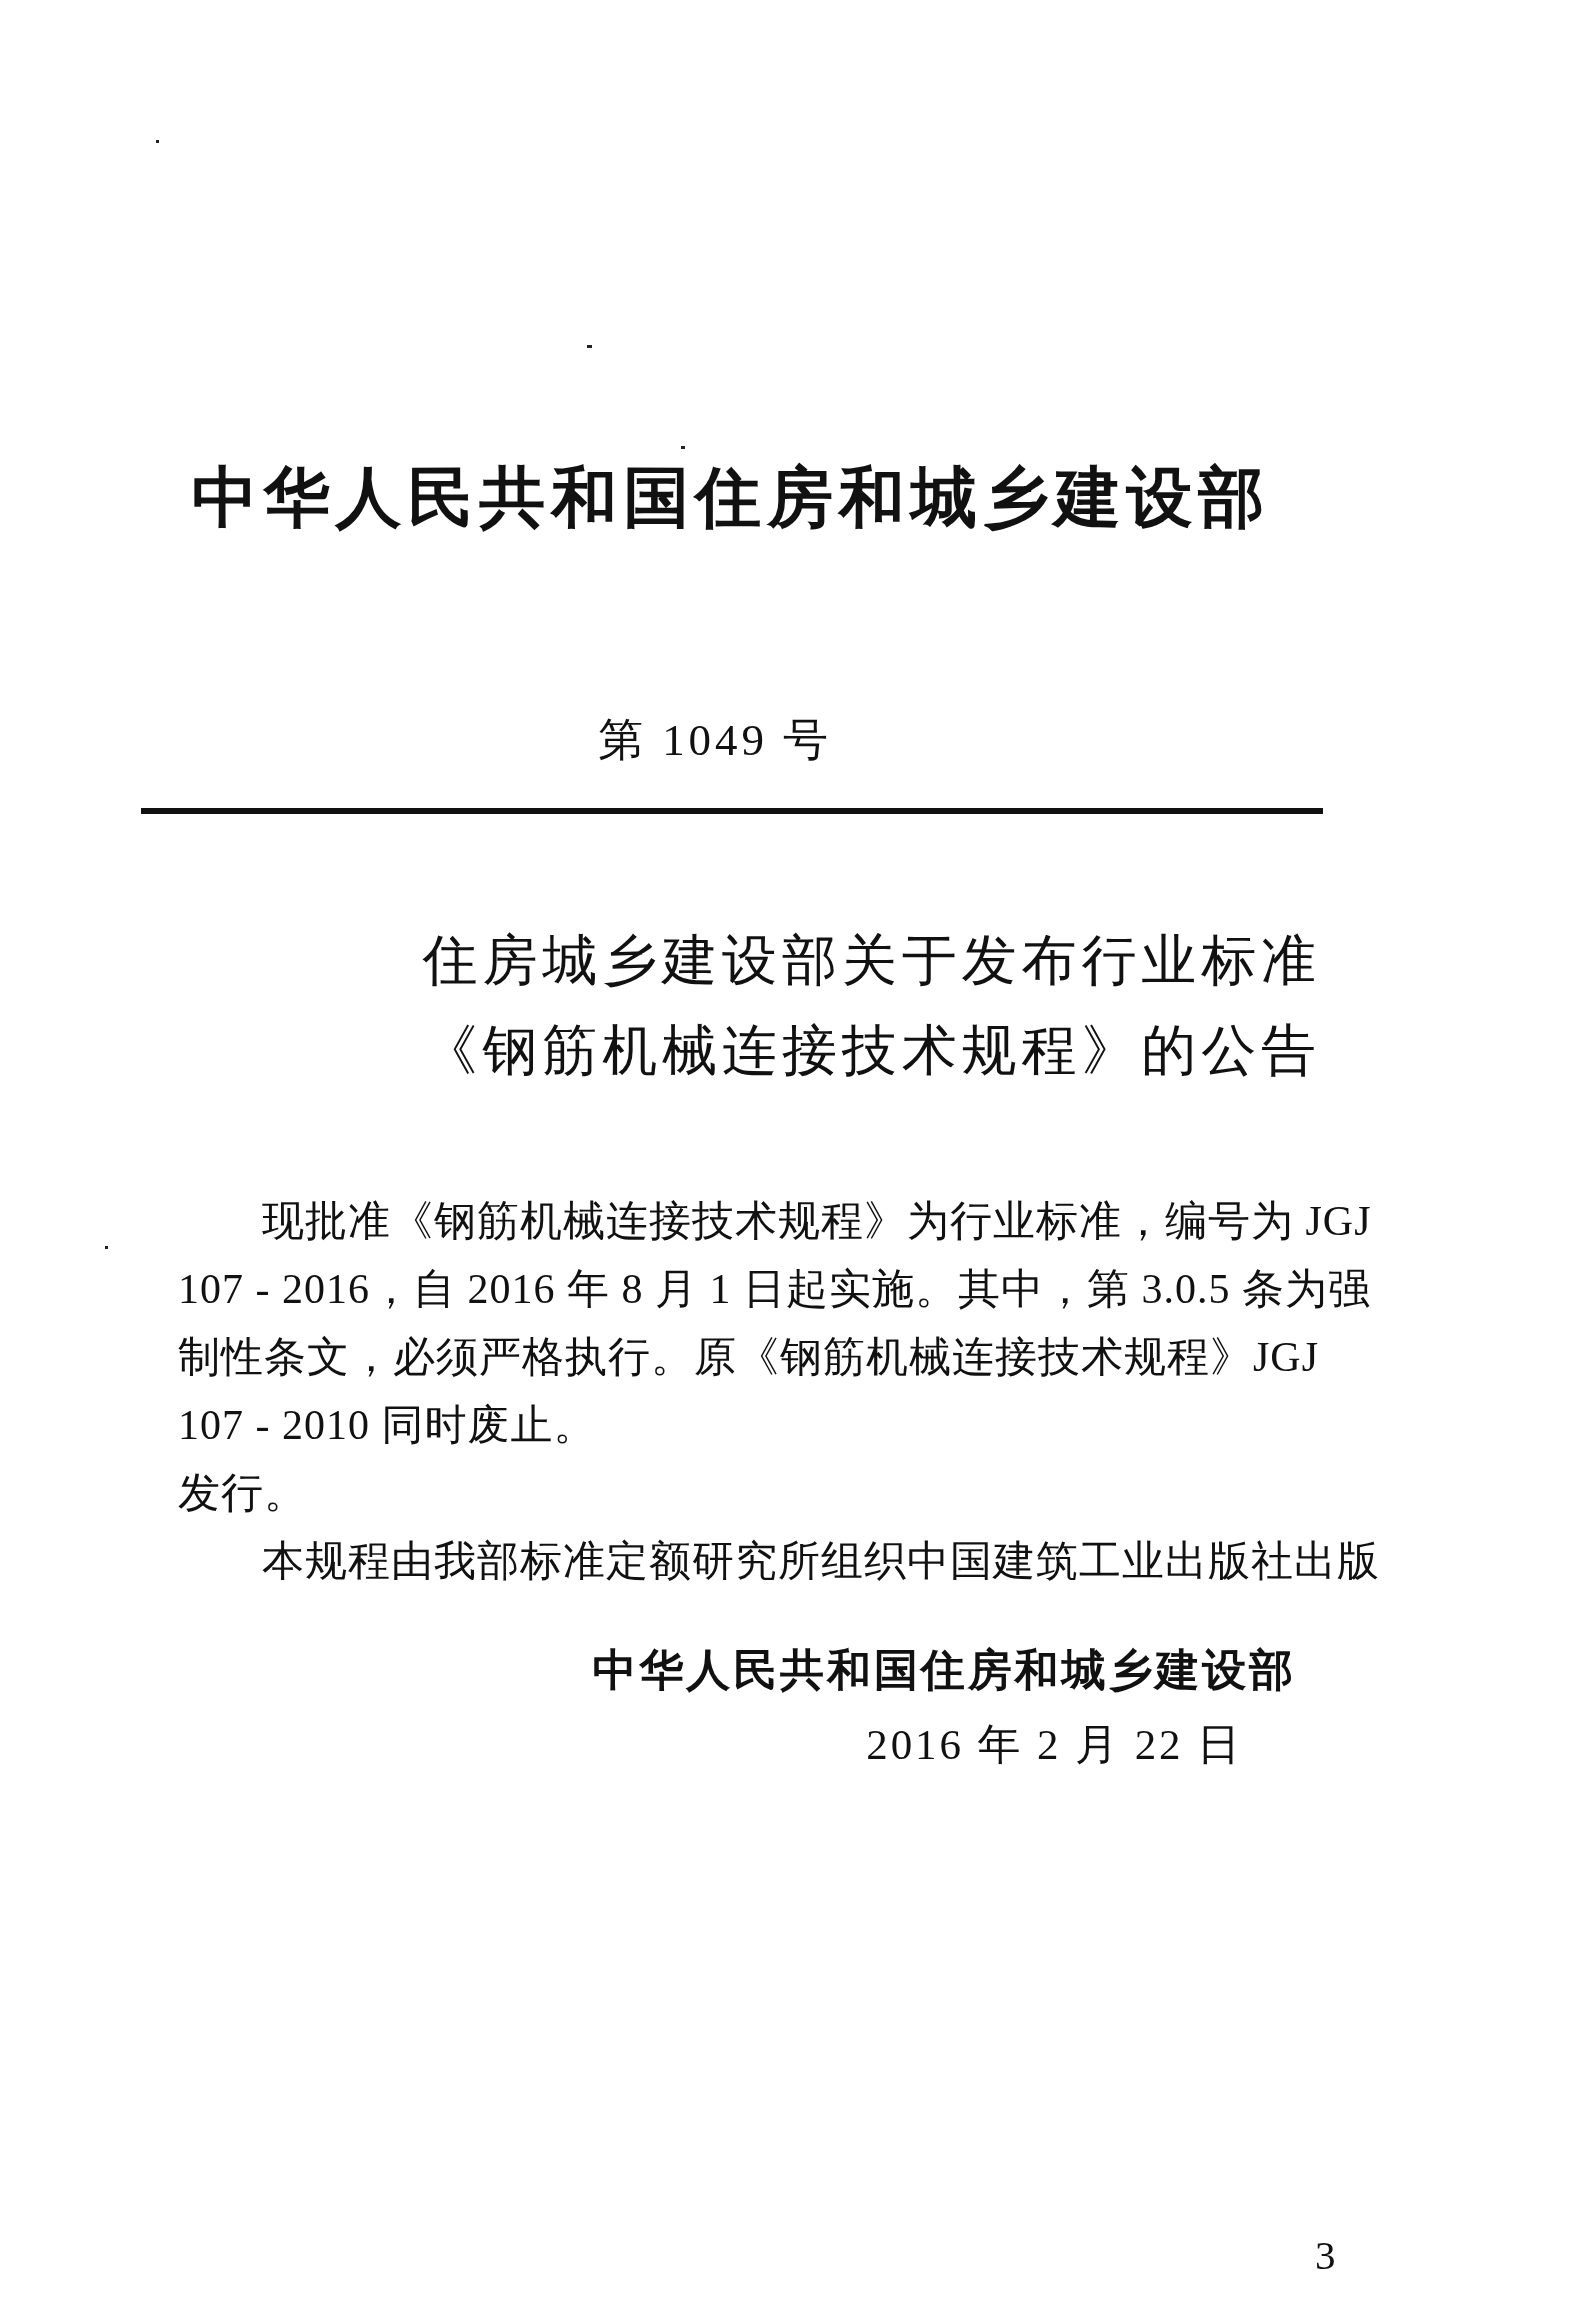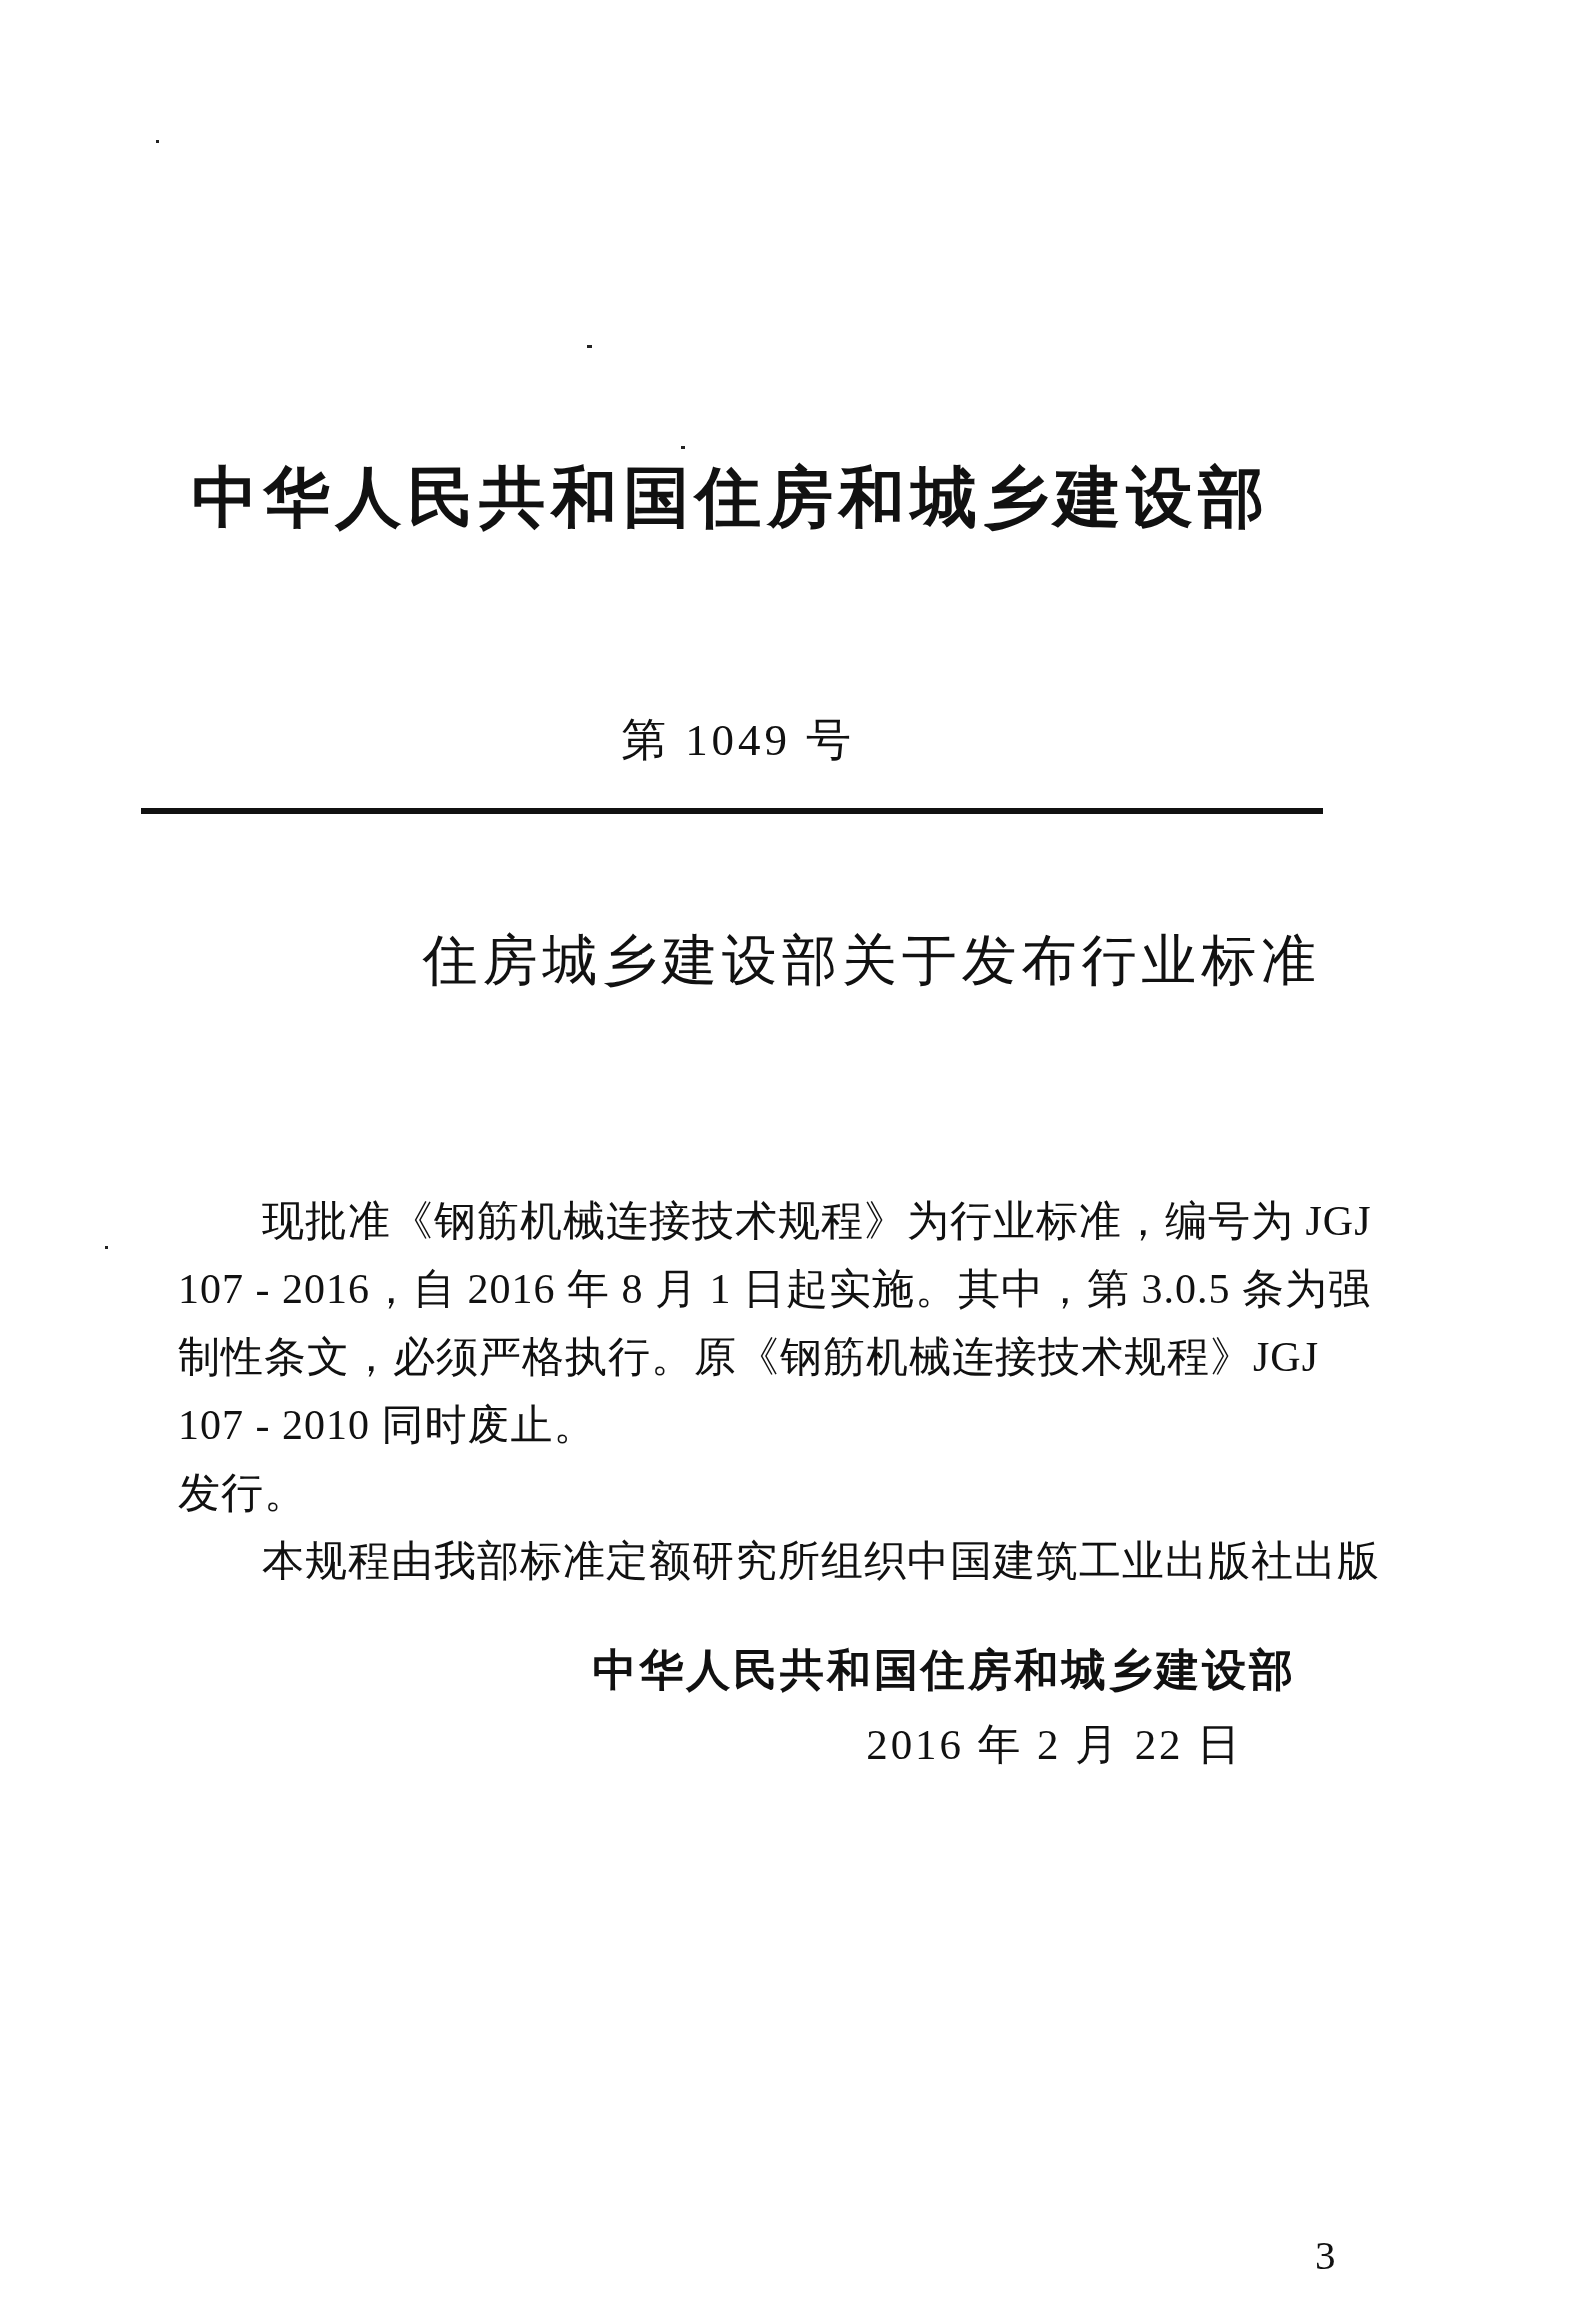--- a/index.html
+++ b/index.html
@@ -36,21 +36,21 @@
     font-size: 66px;
     font-weight: 700;
     letter-spacing: 5.9px;
     line-height: 98px;
     margin-top: 13.7px;
     white-space: nowrap;
   }
   .announcement-number {
     position: absolute;
     top: 683px;
-    left: 148px;
+    left: 125px;
     width: 1180px;
     text-align: center;
     font-size: 45px;
     letter-spacing: 3.9px;
     line-height: 59px;
   }
   .rule {
     position: absolute;
     top: 780px;
     left: 141px;
@@ -142,20 +142,21 @@
   <div class="masthead">
     <div class="org-title">中华人民共和国住房和城乡建设部</div>
   </div>
 
   <div class="announcement-number">第 1049 号</div>
 
   <div class="rule"></div>
 
   <div class="doc-heading">
     <div>住房城乡建设部关于发布行业标准</div>
+    <div>《钢筋机械连接技术规程》的公告</div>
   </div>
 
   <div class="body-text">
     <div class="body-line indent">现批准《钢筋机械连接技术规程》为行业标准，编号为 JGJ</div>
     <div class="body-line">107 - 2016，自 2016 年 8 月 1 日起实施。其中，第 3.0.5 条为强</div>
     <div class="body-line">制性条文，必须严格执行。原《钢筋机械连接技术规程》JGJ</div>
     <div class="body-line">107 - 2010 同时废止。</div>
     <div class="body-line">发行。</div>
     <div class="body-line indent">本规程由我部标准定额研究所组织中国建筑工业出版社出版</div>
   </div>

